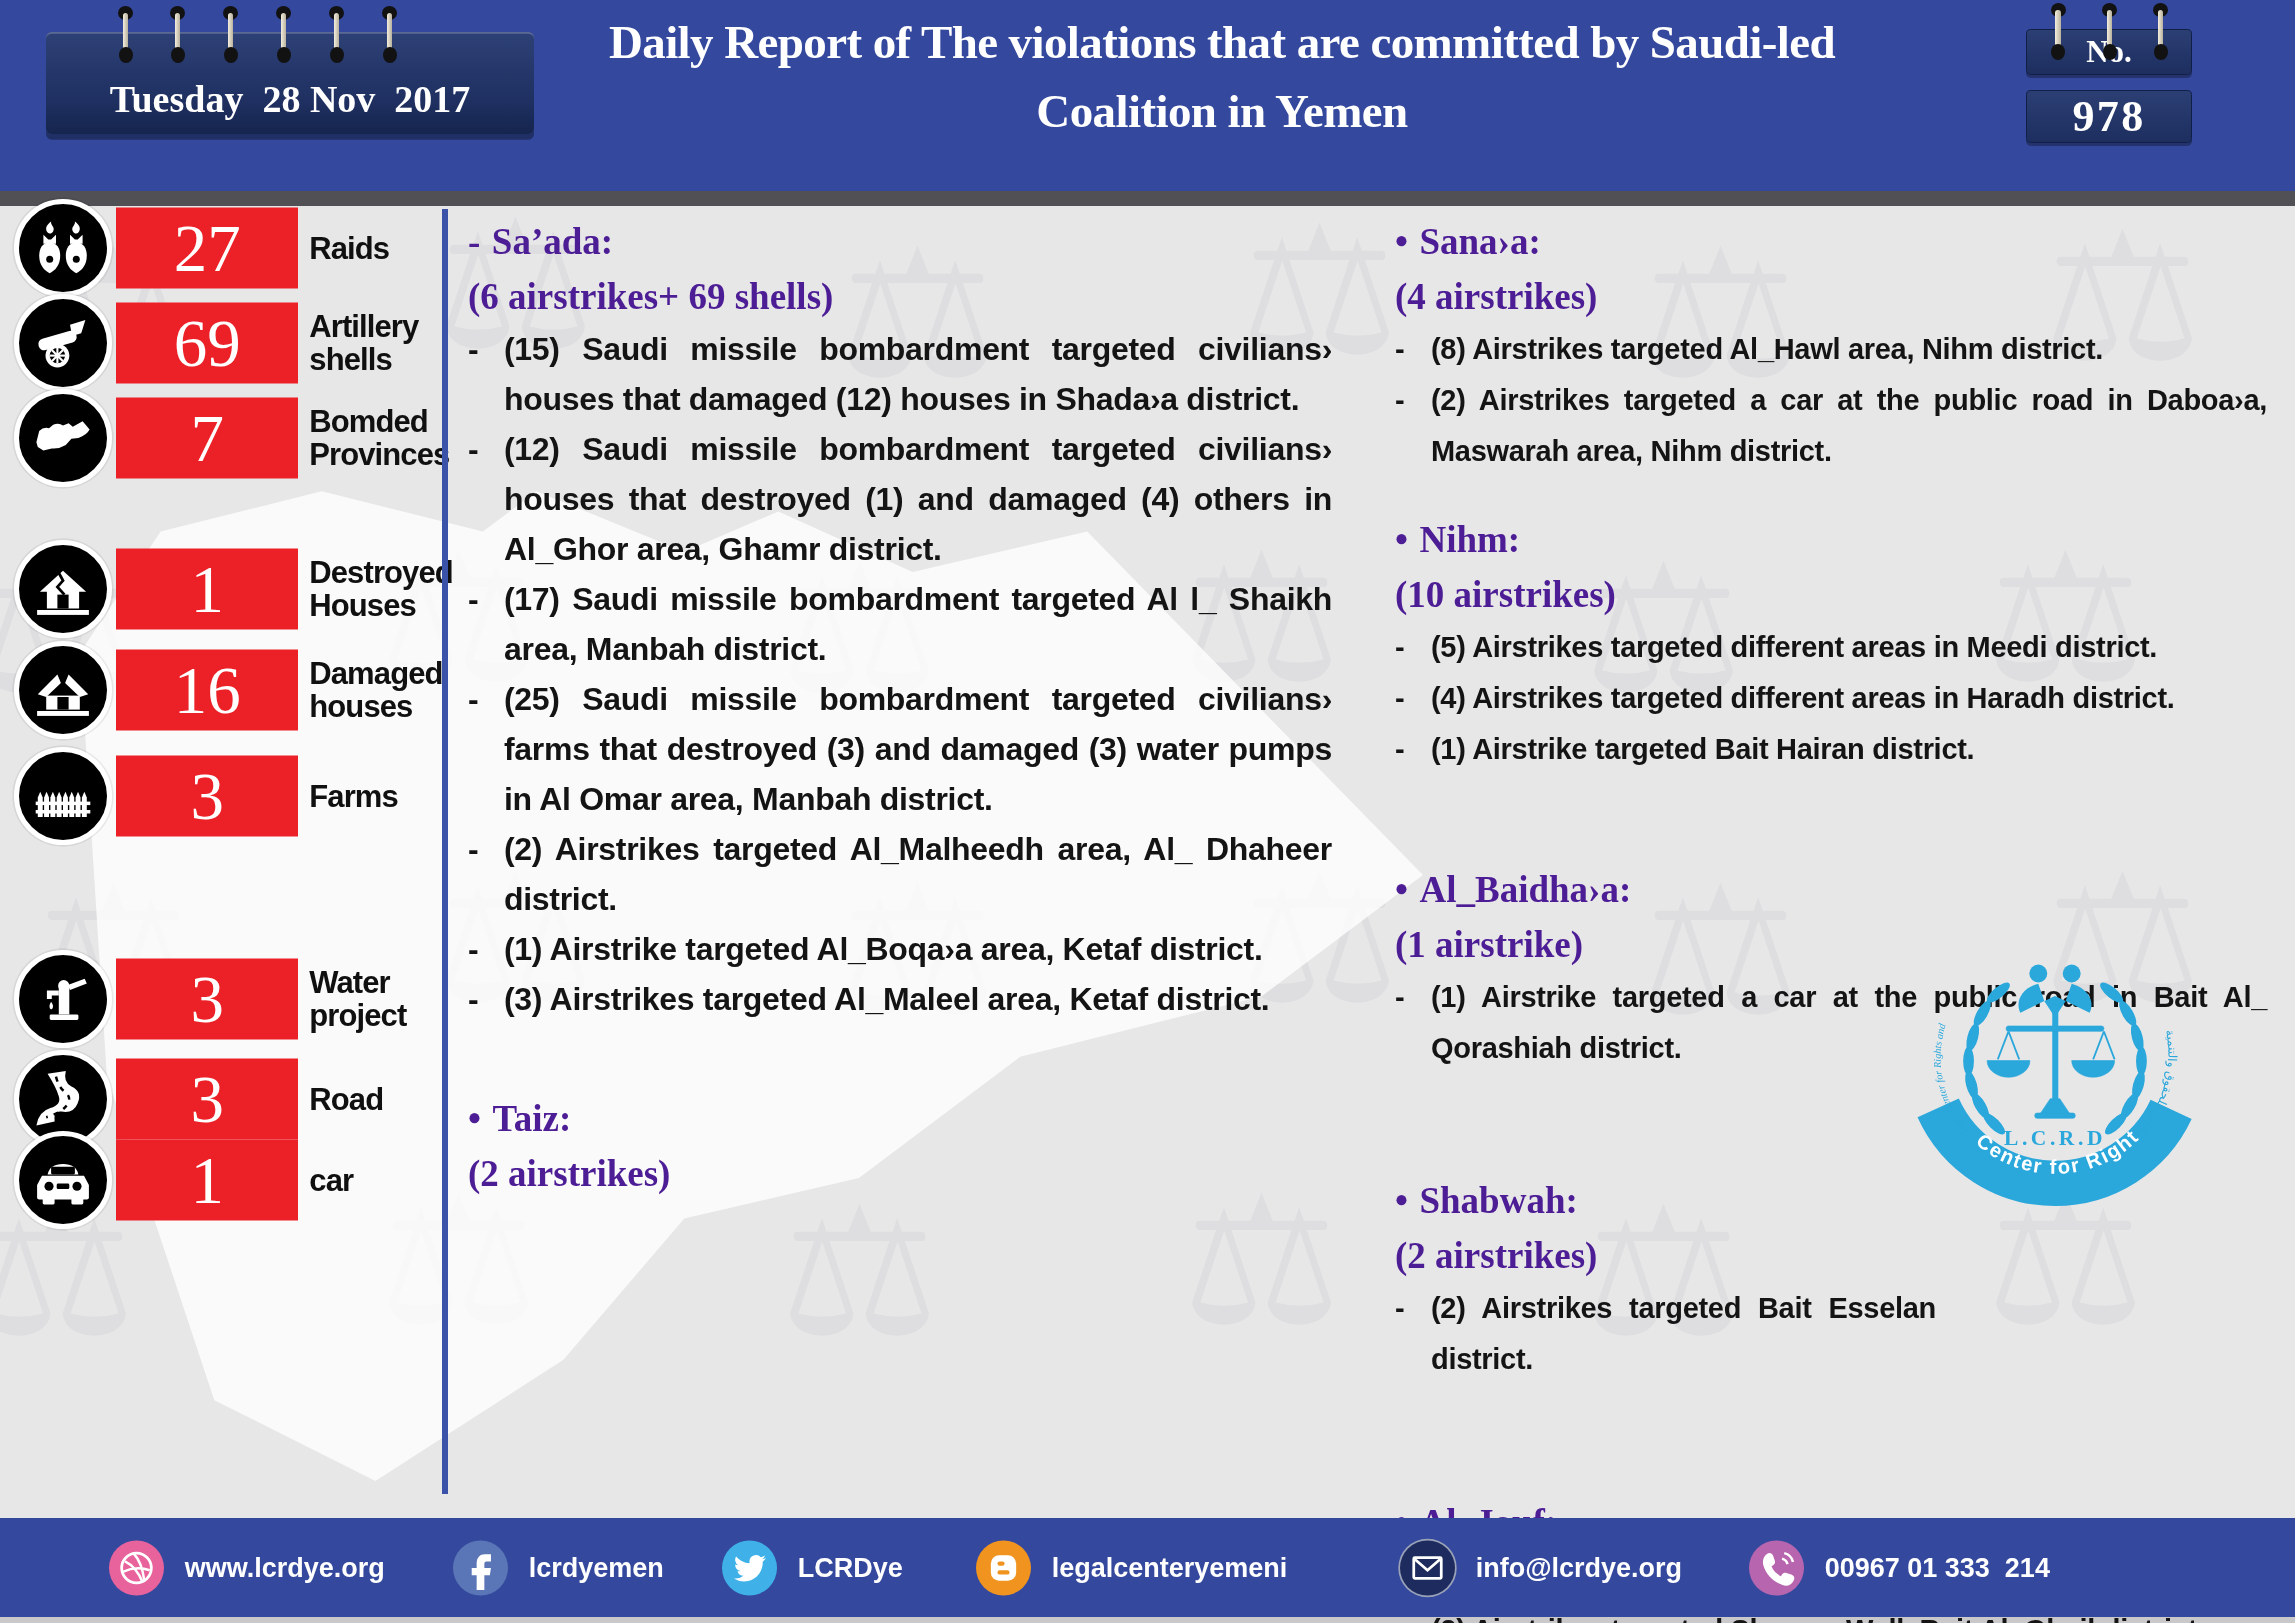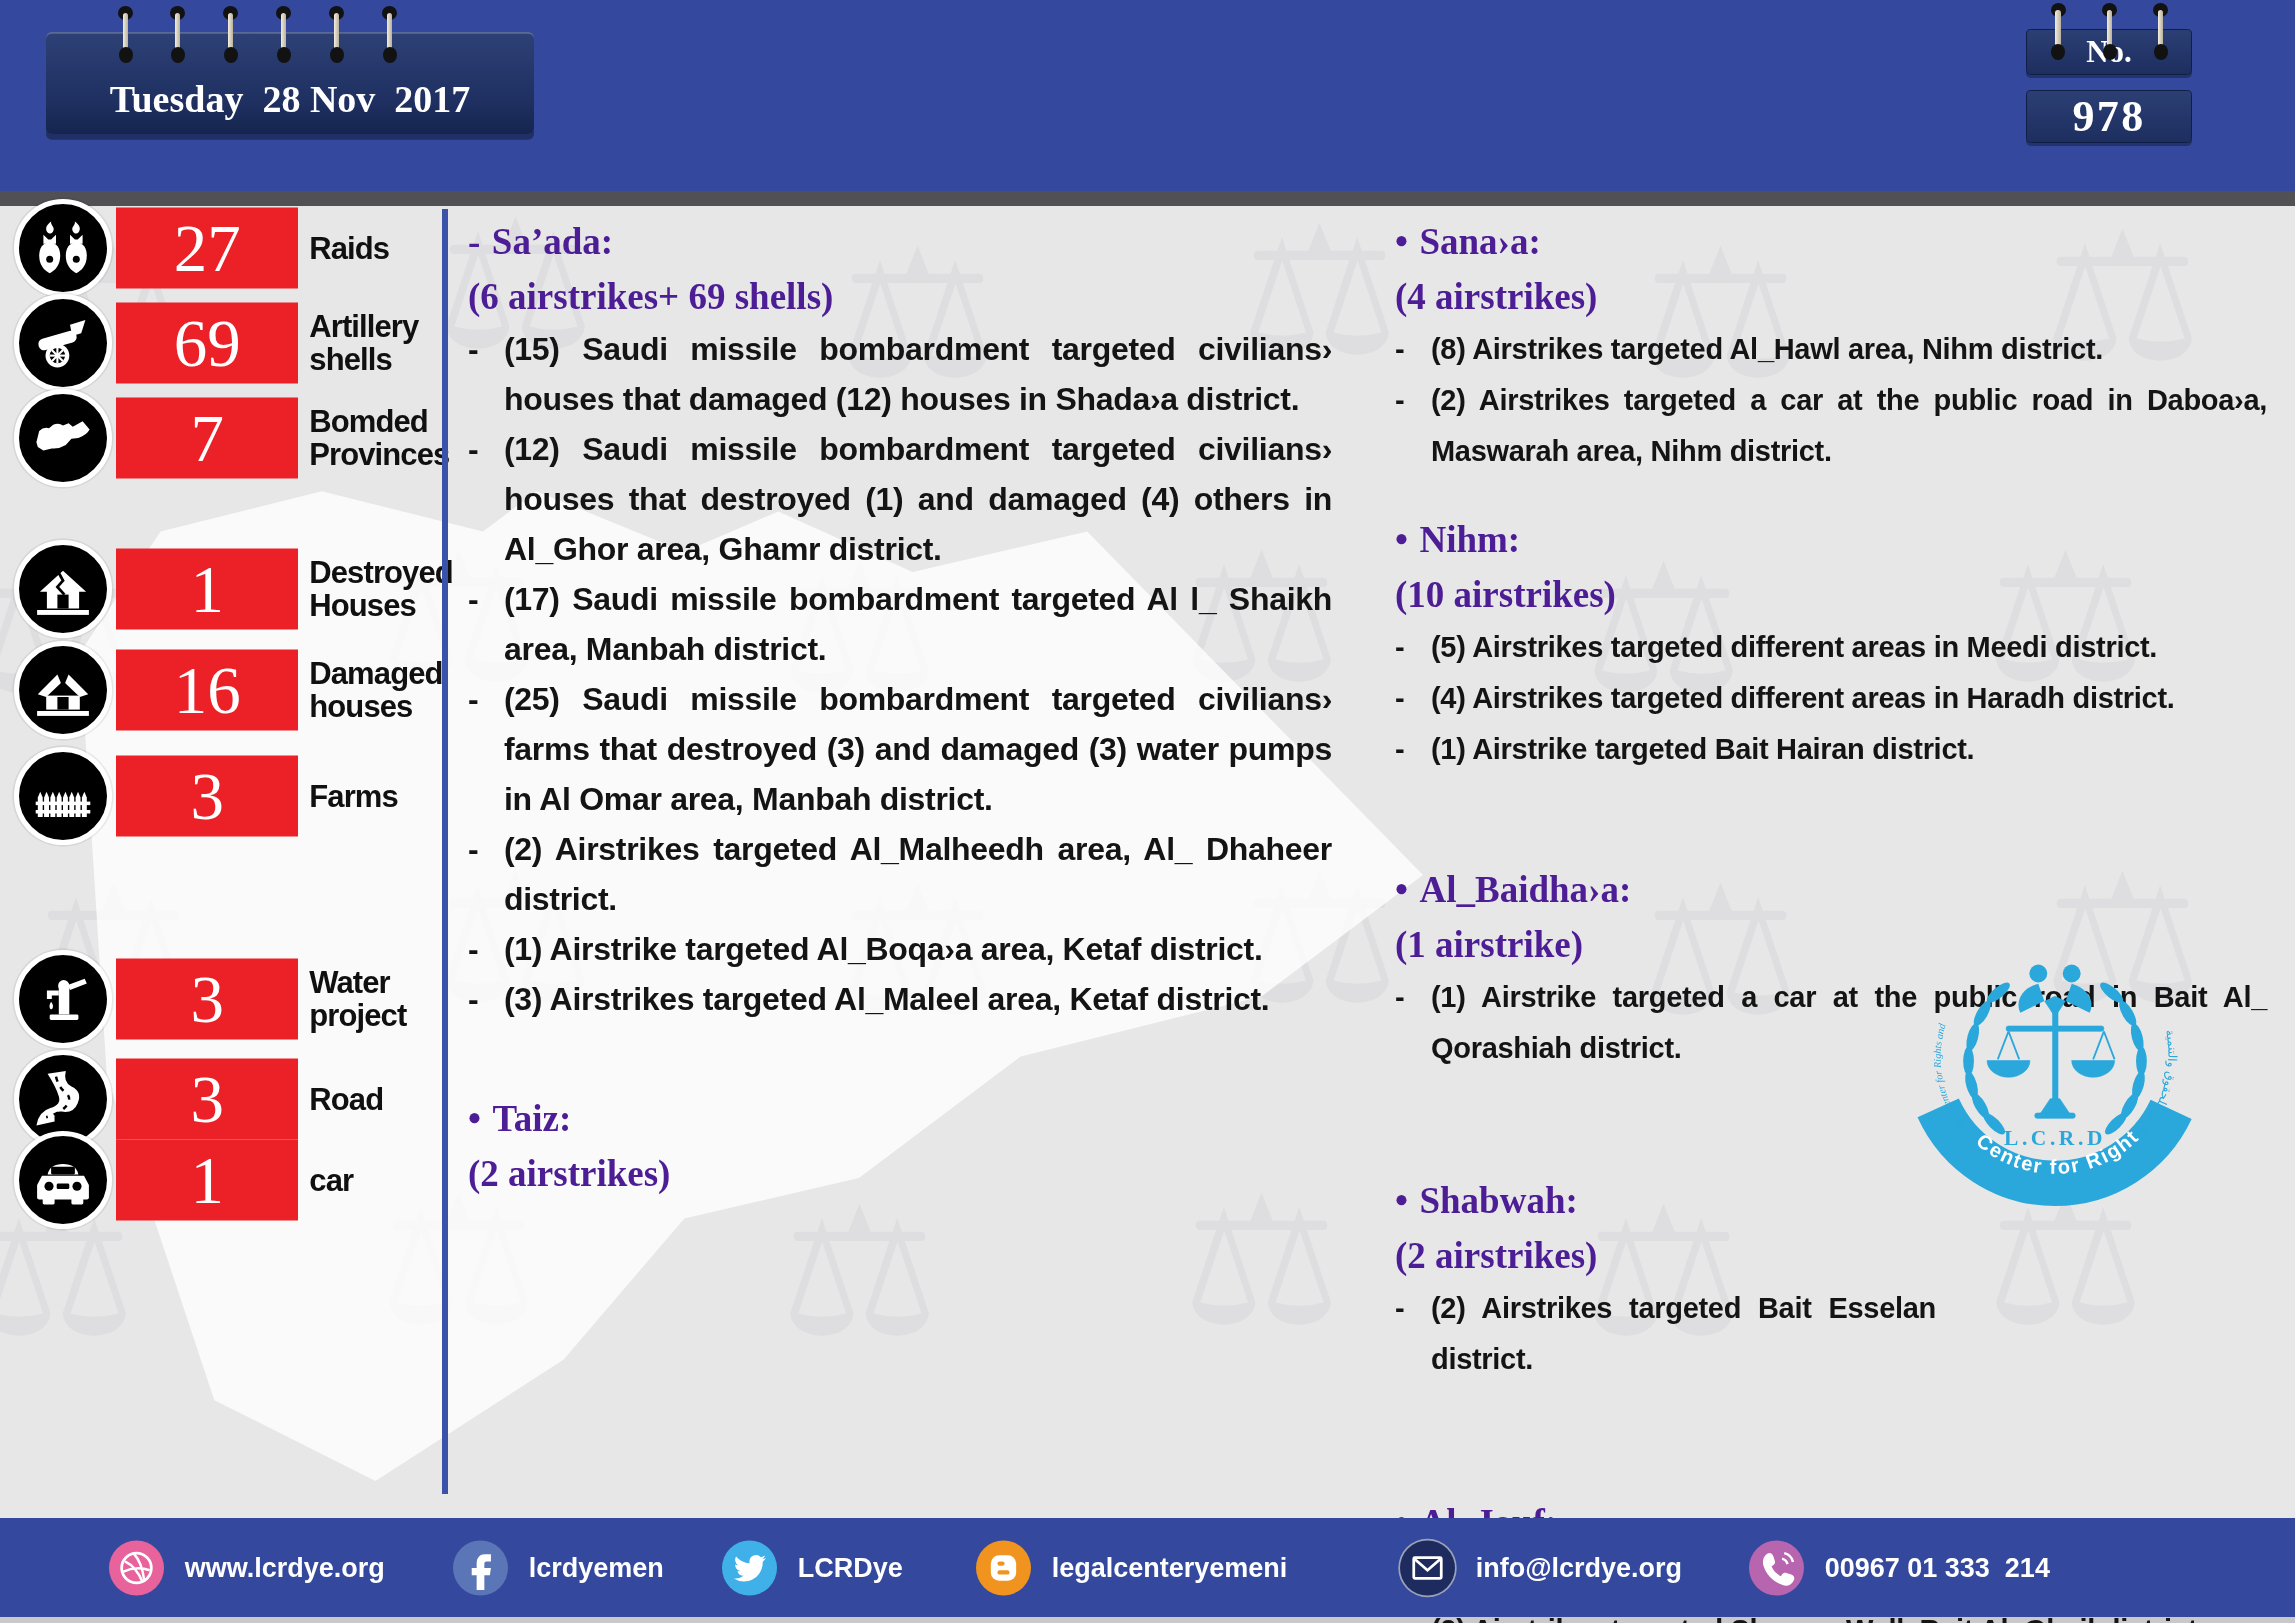--- a/index.html
+++ b/index.html
@@ -118,20 +118,24 @@
           <div class="hole"></div>
         </div>
       <div class="ring" style="left:339px">
           <div class="knob"></div>
           <div class="stem"></div>
           <div class="hole"></div>
         </div>
       <div class="date-text">Tuesday  28 Nov  2017</div>
     </div>
 
+    <div class="title">
+      <div>Daily Report of The violations that are committed by Saudi-led</div>
+      <div>Coalition in Yemen</div>
+    </div>
 
     <div class="issue-box">
       <div class="ring" style="left:27.5px">
           <div class="knob"></div>
           <div class="stem"></div>
           <div class="hole"></div>
         </div>
       <div class="ring" style="left:79px">
           <div class="knob"></div>
           <div class="stem"></div>

